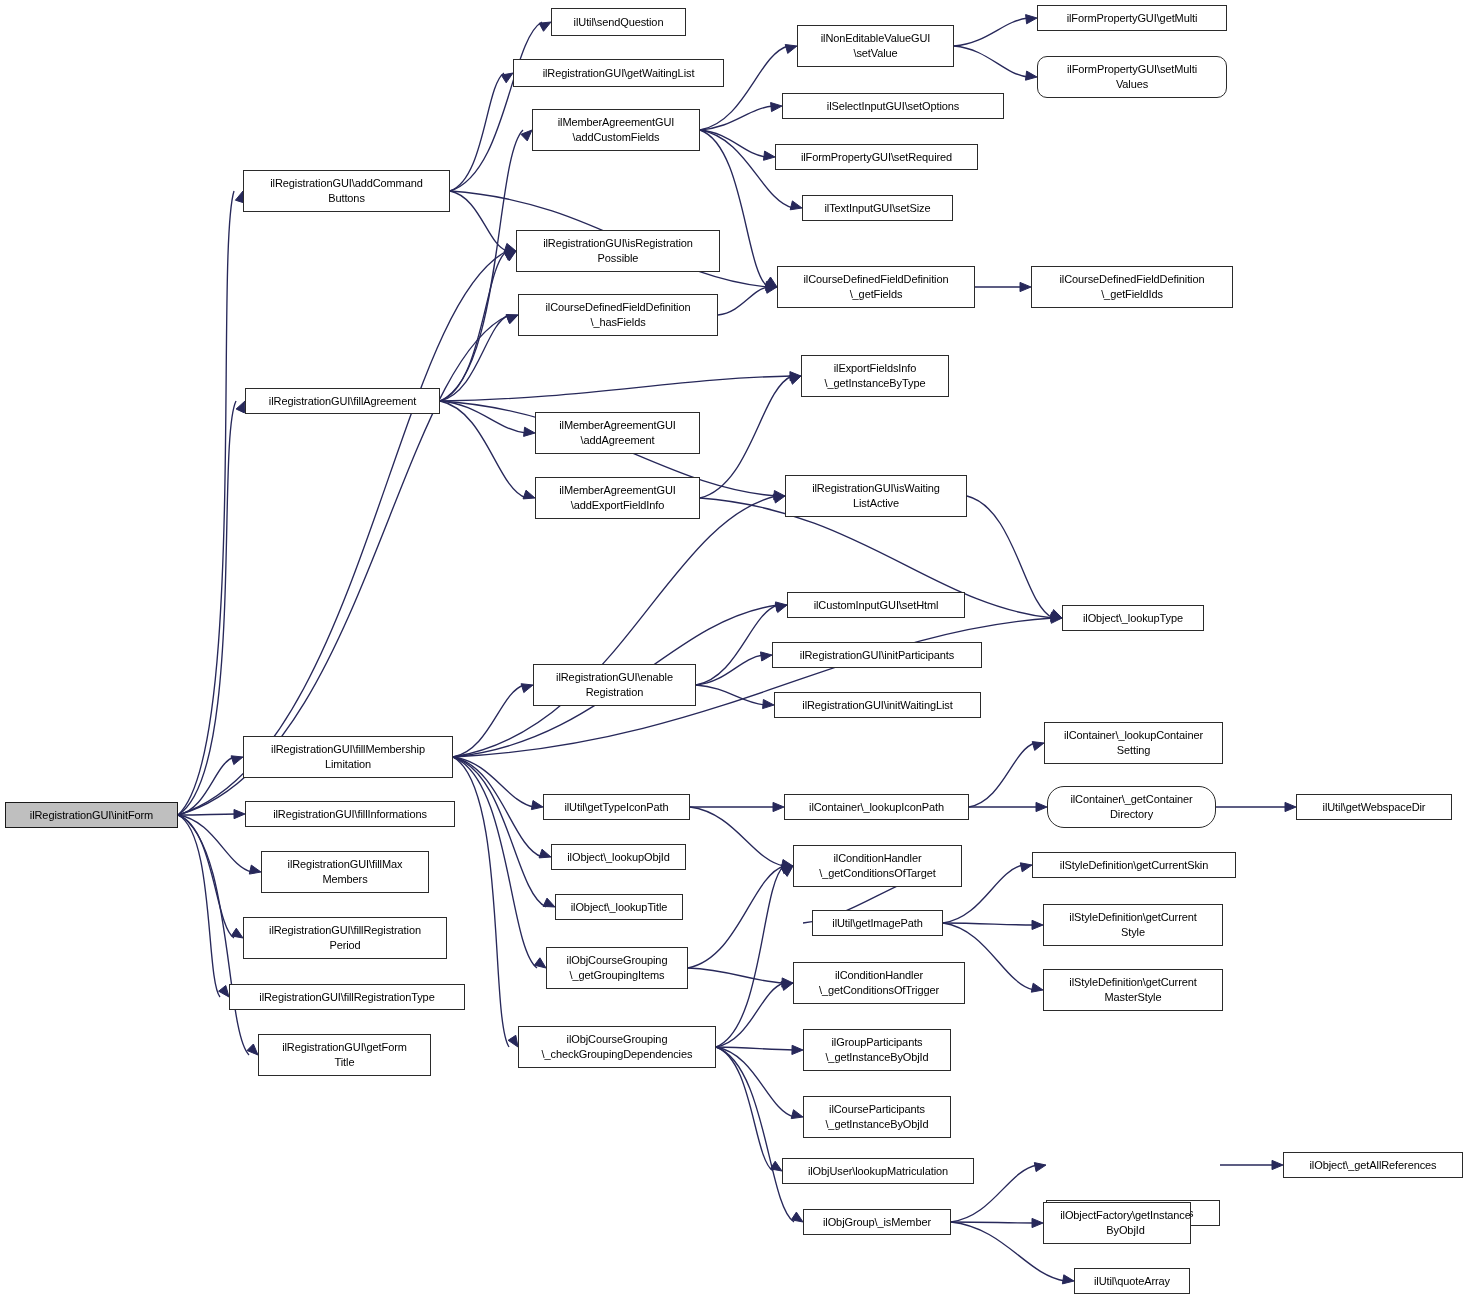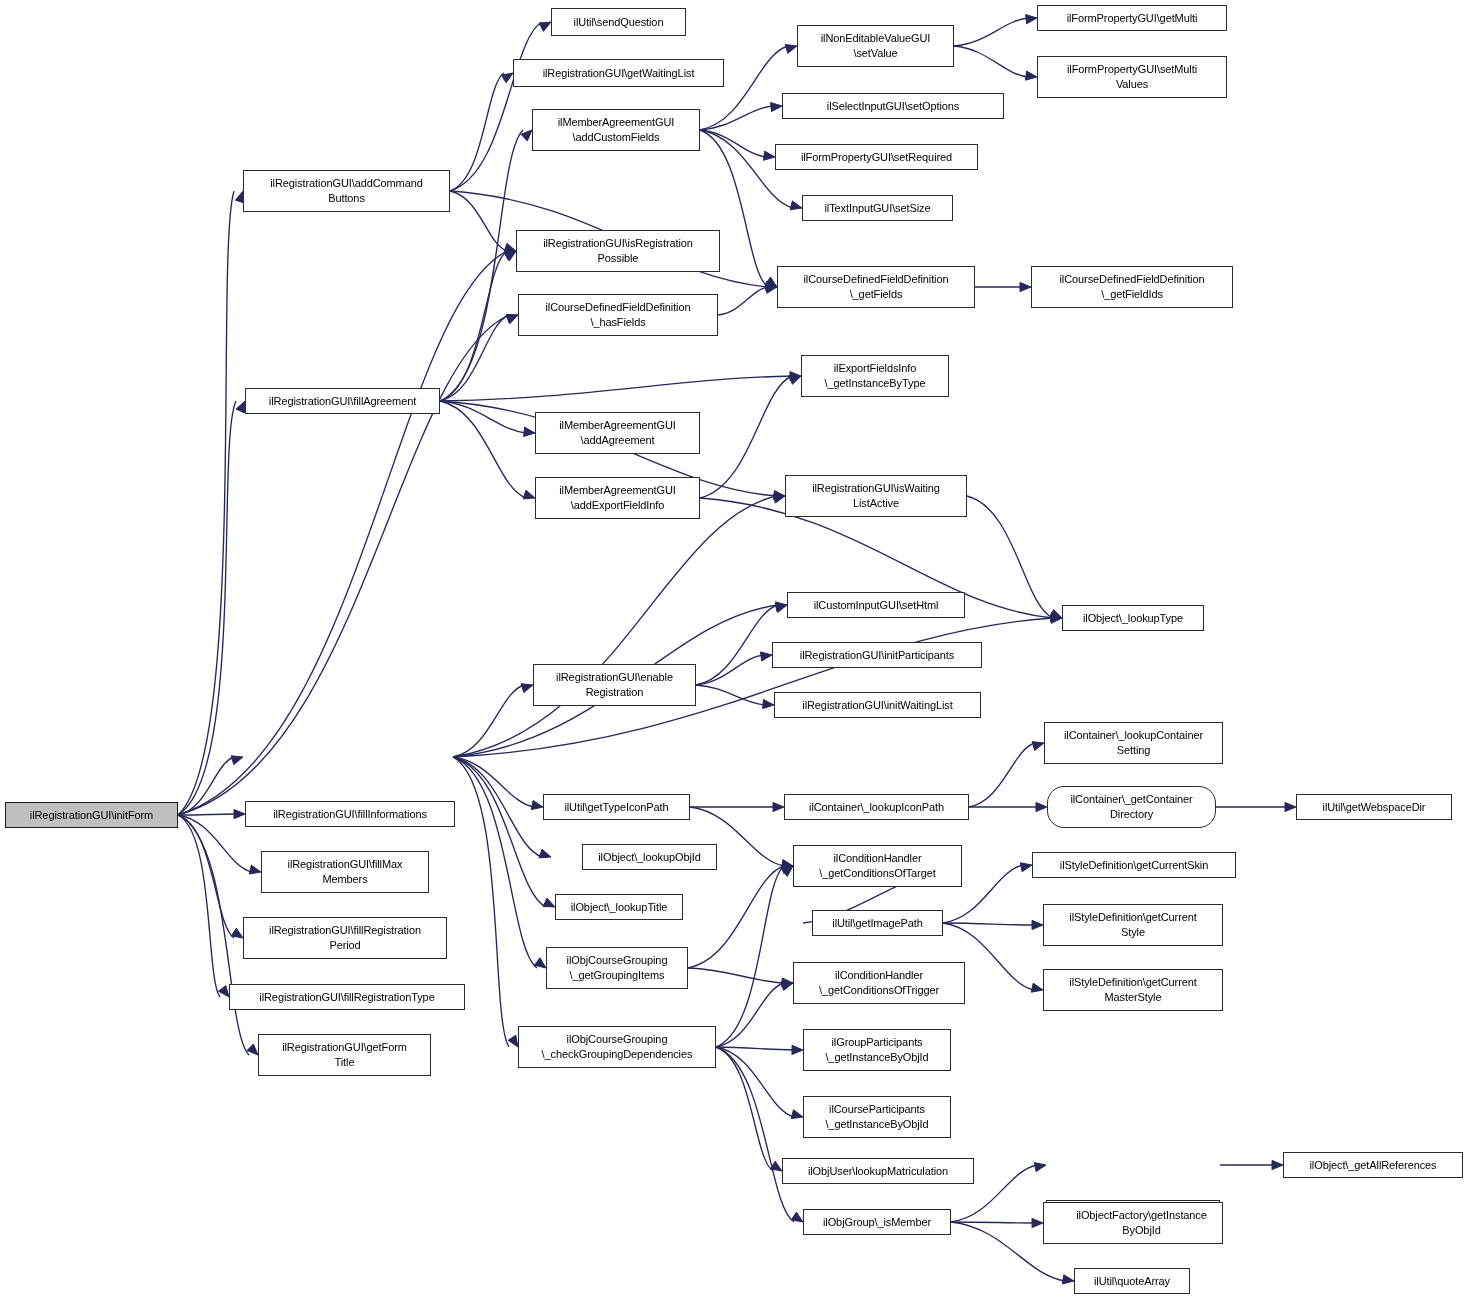--- a/index.html
+++ b/index.html
@@ -181,21 +181,21 @@
       <path d="M178,815 C362.02,765 396.46000000000004,365 509,315"></path>
       <polygon points="518.0,315.0 506.1,315.3 509.8,323.7"></polygon>
     </svg>
 <div class="node" style="left: 551px; top: 8px; width: 135px; height: 28px;">ilUtil\sendQuestion</div>
     <div class="node" style="left: 513px; top: 59px; width: 211px; height: 28px;">ilRegistrationGUI\getWaitingList</div>
     <div class="node" style="left: 532px; top: 109px; width: 168px; height: 42px;">ilMemberAgreementGUI
 \addCustomFields</div>
     <div class="node" style="left: 797px; top: 25px; width: 157px; height: 42px;">ilNonEditableValueGUI
 \setValue</div>
     <div class="node" style="left: 1037px; top: 5px; width: 190px; height: 26px;">ilFormPropertyGUI\getMulti</div>
-    <div class="node" style="left: 1037px; top: 56px; width: 190px; height: 42px;">ilFormPropertyGUI\setMulti
+    <div class="node" style="left: 1037px; top: 56px; width: 190px; height: 42px; border-radius: 10px;">ilFormPropertyGUI\setMulti
 Values</div>
     <div class="node" style="left: 782px; top: 93px; width: 222px; height: 26px;">ilSelectInputGUI\setOptions</div>
     <div class="node" style="left: 775px; top: 144px; width: 203px; height: 26px;">ilFormPropertyGUI\setRequired</div>
     <div class="node" style="left: 802px; top: 195px; width: 151px; height: 26px;">ilTextInputGUI\setSize</div>
     <div class="node" style="left: 243px; top: 170px; width: 207px; height: 42px;">ilRegistrationGUI\addCommand
 Buttons</div>
     <div class="node" style="left: 516px; top: 230px; width: 204px; height: 42px;">ilRegistrationGUI\isRegistration
 Possible</div>
     <div class="node" style="left: 518px; top: 294px; width: 200px; height: 42px;">ilCourseDefinedFieldDefinition
 \_hasFields</div>
@@ -213,30 +213,32 @@
     <div class="node" style="left: 785px; top: 475px; width: 182px; height: 42px;">ilRegistrationGUI\isWaiting
 ListActive</div>
     <div class="node" style="left: 1062px; top: 605px; width: 142px; height: 26px;">ilObject\_lookupType</div>
     <div class="node" style="left: 787px; top: 592px; width: 178px; height: 26px;">ilCustomInputGUI\setHtml</div>
     <div class="node" style="left: 533px; top: 664px; width: 163px; height: 42px;">ilRegistrationGUI\enable
 Registration</div>
     <div class="node" style="left: 772px; top: 642px; width: 210px; height: 26px;">ilRegistrationGUI\initParticipants</div>
     <div class="node" style="left: 774px; top: 692px; width: 207px; height: 26px;">ilRegistrationGUI\initWaitingList</div>
     <div class="node" style="left: 1044px; top: 722px; width: 179px; height: 42px;">ilContainer\_lookupContainer
 Setting</div>
+    <div class="node" style="left: 243px; top: 736px; width: 210px; height: 42px;">ilRegistrationGUI\fillMembership
+Limitation</div>
     <div class="node" style="left: 1047px; top: 786px; width: 169px; height: 42px; border-radius: 17px;">ilContainer\_getContainer
 Directory</div>
     <div class="node" style="left: 1296px; top: 794px; width: 156px; height: 26px;">ilUtil\getWebspaceDir</div>
     <div class="node root" style="left: 5px; top: 802px; width: 173px; height: 26px;">ilRegistrationGUI\initForm</div>
     <div class="node" style="left: 245px; top: 801px; width: 210px; height: 26px;">ilRegistrationGUI\fillInformations</div>
     <div class="node" style="left: 543px; top: 794px; width: 147px; height: 26px;">ilUtil\getTypeIconPath</div>
     <div class="node" style="left: 784px; top: 794px; width: 185px; height: 26px;">ilContainer\_lookupIconPath</div>
     <div class="node" style="left: 261px; top: 851px; width: 168px; height: 42px;">ilRegistrationGUI\fillMax
 Members</div>
-    <div class="node" style="left: 551px; top: 844px; width: 135px; height: 26px; margin-left: 31px;">ilObject\_lookupObjId</div>
+    <div class="node" style="left: 551px; top: 844px; width: 135px; height: 26px;">ilObject\_lookupObjId</div>
     <div class="node" style="left: 793px; top: 845px; width: 169px; height: 42px;">ilConditionHandler
 \_getConditionsOfTarget</div>
     <div class="node" style="left: 1032px; top: 852px; width: 204px; height: 26px;">ilStyleDefinition\getCurrentSkin</div>
     <div class="node" style="left: 243px; top: 917px; width: 204px; height: 42px;">ilRegistrationGUI\fillRegistration
 Period</div>
     <div class="node" style="left: 555px; top: 894px; width: 128px; height: 26px;">ilObject\_lookupTitle</div>
     <div class="node" style="left: 812px; top: 910px; width: 131px; height: 26px;">ilUtil\getImagePath</div>
     <div class="node" style="left: 1043px; top: 904px; width: 180px; height: 42px;">ilStyleDefinition\getCurrent
 Style</div>
     <div class="node" style="left: 546px; top: 947px; width: 142px; height: 42px;">ilObjCourseGrouping
@@ -251,16 +253,16 @@
     <div class="node" style="left: 803px; top: 1029px; width: 148px; height: 42px;">ilGroupParticipants
 \_getInstanceByObjId</div>
     <div class="node" style="left: 258px; top: 1034px; width: 173px; height: 42px;">ilRegistrationGUI\getForm
 Title</div>
     <div class="node" style="left: 803px; top: 1096px; width: 148px; height: 42px;">ilCourseParticipants
 \_getInstanceByObjId</div>
     <div class="node" style="left: 782px; top: 1158px; width: 192px; height: 26px;">ilObjUser\lookupMatriculation</div>
     <div class="node" style="left: 1046px; top: 1152px; width: 174px; height: 26px; margin-top: 48px;">ilObjGroup\_getMembers</div>
     <div class="node" style="left: 1283px; top: 1152px; width: 180px; height: 26px;">ilObject\_getAllReferences</div>
     <div class="node" style="left: 803px; top: 1209px; width: 148px; height: 26px;">ilObjGroup\_isMember</div>
-    <div class="node" style="left: 1043px; top: 1202px; width: 180px; height: 42px; padding-left: 20px;">ilObjectFactory\getInstance
+    <div class="node" style="left: 1043px; top: 1202px; width: 148px; height: 42px; padding-left: 20px;">ilObjectFactory\getInstance
 ByObjId</div>
     <div class="node" style="left: 1074px; top: 1268px; width: 116px; height: 26px;">ilUtil\quoteArray</div>
   </div>
 
 </body></html>

